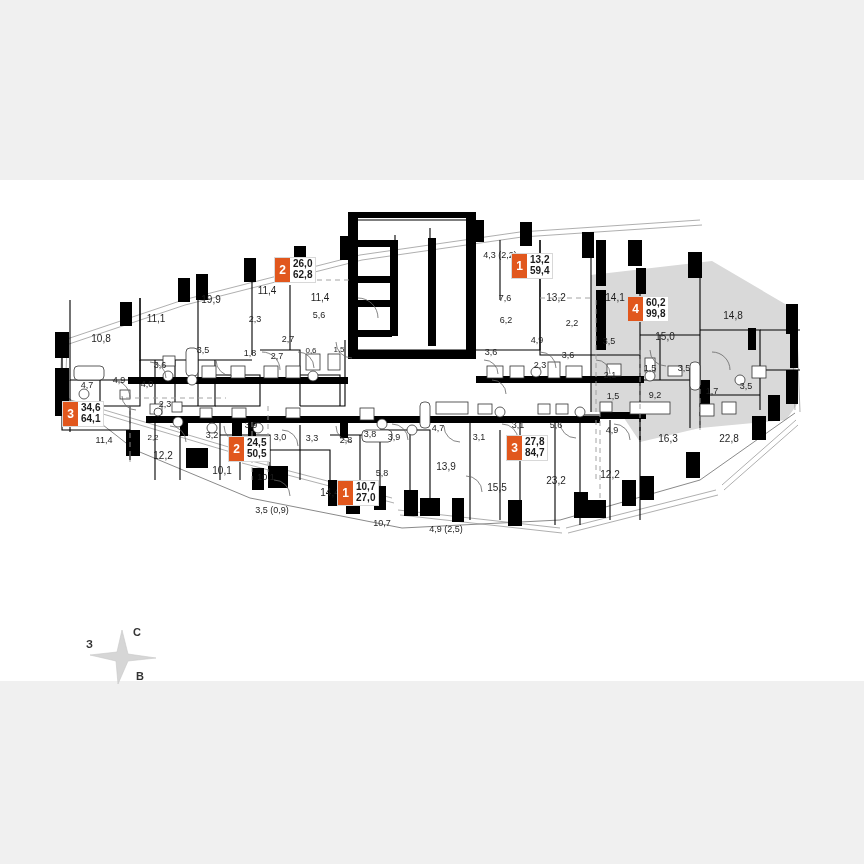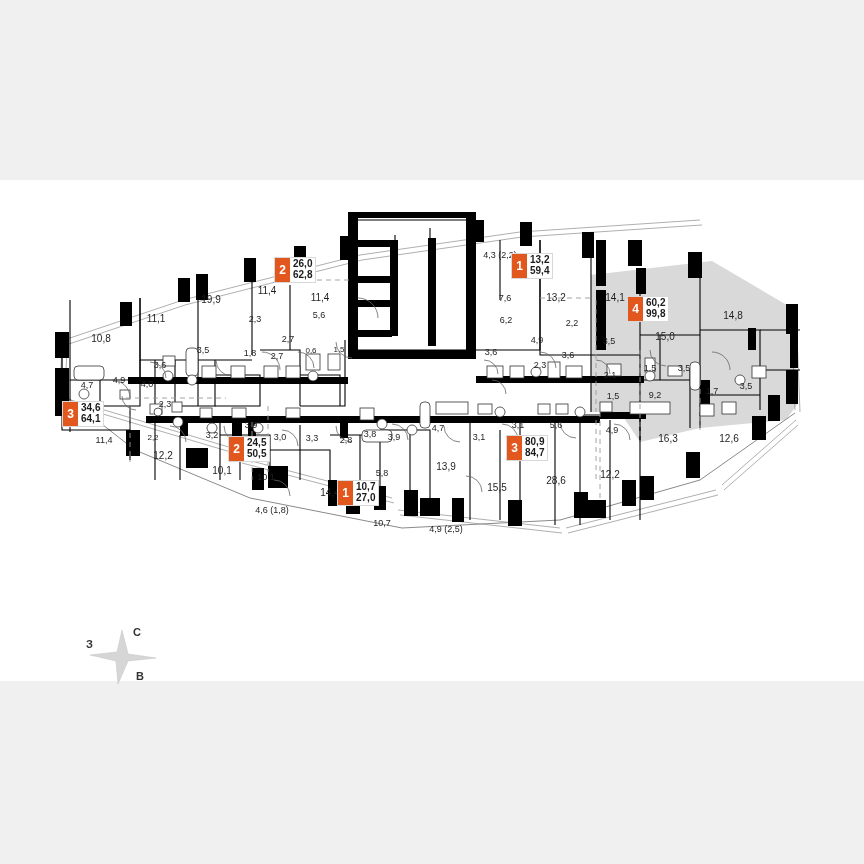--- a/index.html
+++ b/index.html
@@ -334,23 +334,23 @@
         <span style="position: absolute; left: 479px; top: 257px; transform: translate(-50%, -50%); font-size: 9px; color: rgb(30, 30, 30); font-family: &quot;Liberation Sans&quot;, sans-serif; white-space: nowrap;">3,1</span>
         <span style="position: absolute; left: 518px; top: 245px; transform: translate(-50%, -50%); font-size: 9px; color: rgb(30, 30, 30); font-family: &quot;Liberation Sans&quot;, sans-serif; white-space: nowrap;">3,1</span>
         <span style="position: absolute; left: 556px; top: 245px; transform: translate(-50%, -50%); font-size: 9px; color: rgb(30, 30, 30); font-family: &quot;Liberation Sans&quot;, sans-serif; white-space: nowrap;">5,6</span>
         <span style="position: absolute; left: 612px; top: 250px; transform: translate(-50%, -50%); font-size: 9px; color: rgb(30, 30, 30); font-family: &quot;Liberation Sans&quot;, sans-serif; white-space: nowrap;">4,9</span>
         <span style="position: absolute; left: 222px; top: 290px; transform: translate(-50%, -50%); font-size: 10px; color: rgb(30, 30, 30); font-family: &quot;Liberation Sans&quot;, sans-serif; white-space: nowrap;">10,1</span>
         <span style="position: absolute; left: 266px; top: 297px; transform: translate(-50%, -50%); font-size: 9px; color: rgb(30, 30, 30); font-family: &quot;Liberation Sans&quot;, sans-serif; white-space: nowrap;">10,1</span>
         <span style="position: absolute; left: 330px; top: 312px; transform: translate(-50%, -50%); font-size: 10px; color: rgb(30, 30, 30); font-family: &quot;Liberation Sans&quot;, sans-serif; white-space: nowrap;">14,4</span>
         <span style="position: absolute; left: 382px; top: 293px; transform: translate(-50%, -50%); font-size: 9px; color: rgb(30, 30, 30); font-family: &quot;Liberation Sans&quot;, sans-serif; white-space: nowrap;">5,8</span>
         <span style="position: absolute; left: 446px; top: 286px; transform: translate(-50%, -50%); font-size: 10px; color: rgb(30, 30, 30); font-family: &quot;Liberation Sans&quot;, sans-serif; white-space: nowrap;">13,9</span>
         <span style="position: absolute; left: 497px; top: 307px; transform: translate(-50%, -50%); font-size: 10px; color: rgb(30, 30, 30); font-family: &quot;Liberation Sans&quot;, sans-serif; white-space: nowrap;">15,5</span>
-        <span style="position: absolute; left: 556px; top: 300px; transform: translate(-50%, -50%); font-size: 10px; color: rgb(30, 30, 30); font-family: &quot;Liberation Sans&quot;, sans-serif; white-space: nowrap;">28,6</span>
+        <span style="position: absolute; left: 556px; top: 300px; transform: translate(-50%, -50%); font-size: 10px; color: rgb(30, 30, 30); font-family: &quot;Liberation Sans&quot;, sans-serif; white-space: nowrap;">23,2</span>
         <span style="position: absolute; left: 610px; top: 294px; transform: translate(-50%, -50%); font-size: 10px; color: rgb(30, 30, 30); font-family: &quot;Liberation Sans&quot;, sans-serif; white-space: nowrap;">12,2</span>
-        <span style="position: absolute; left: 272px; top: 330px; transform: translate(-50%, -50%); font-size: 9px; color: rgb(30, 30, 30); font-family: &quot;Liberation Sans&quot;, sans-serif; white-space: nowrap;">4,6 (1,8)</span>
+        <span style="position: absolute; left: 272px; top: 330px; transform: translate(-50%, -50%); font-size: 9px; color: rgb(30, 30, 30); font-family: &quot;Liberation Sans&quot;, sans-serif; white-space: nowrap;">3,5 (0,9)</span>
         <span style="position: absolute; left: 382px; top: 343px; transform: translate(-50%, -50%); font-size: 9px; color: rgb(30, 30, 30); font-family: &quot;Liberation Sans&quot;, sans-serif; white-space: nowrap;">10,7</span>
         <span style="position: absolute; left: 446px; top: 349px; transform: translate(-50%, -50%); font-size: 9px; color: rgb(30, 30, 30); font-family: &quot;Liberation Sans&quot;, sans-serif; white-space: nowrap;">4,9 (2,5)</span>
         <span style="position: absolute; left: 500px; top: 75px; transform: translate(-50%, -50%); font-size: 9px; color: rgb(30, 30, 30); font-family: &quot;Liberation Sans&quot;, sans-serif; white-space: nowrap;">4,3 (2,2)</span>
         <span style="position: absolute; left: 505px; top: 118px; transform: translate(-50%, -50%); font-size: 9px; color: rgb(30, 30, 30); font-family: &quot;Liberation Sans&quot;, sans-serif; white-space: nowrap;">7,6</span>
         <span style="position: absolute; left: 506px; top: 140px; transform: translate(-50%, -50%); font-size: 9px; color: rgb(30, 30, 30); font-family: &quot;Liberation Sans&quot;, sans-serif; white-space: nowrap;">6,2</span>
         <span style="position: absolute; left: 491px; top: 172px; transform: translate(-50%, -50%); font-size: 9px; color: rgb(30, 30, 30); font-family: &quot;Liberation Sans&quot;, sans-serif; white-space: nowrap;">3,6</span>
         <span style="position: absolute; left: 537px; top: 160px; transform: translate(-50%, -50%); font-size: 9px; color: rgb(30, 30, 30); font-family: &quot;Liberation Sans&quot;, sans-serif; white-space: nowrap;">4,9</span>
         <span style="position: absolute; left: 540px; top: 185px; transform: translate(-50%, -50%); font-size: 9px; color: rgb(30, 30, 30); font-family: &quot;Liberation Sans&quot;, sans-serif; white-space: nowrap;">2,3</span>
         <span style="position: absolute; left: 568px; top: 175px; transform: translate(-50%, -50%); font-size: 9px; color: rgb(30, 30, 30); font-family: &quot;Liberation Sans&quot;, sans-serif; white-space: nowrap;">3,6</span>
         <span style="position: absolute; left: 556px; top: 117px; transform: translate(-50%, -50%); font-size: 10px; color: rgb(30, 30, 30); font-family: &quot;Liberation Sans&quot;, sans-serif; white-space: nowrap;">13,2</span>
@@ -360,21 +360,21 @@
         <span style="position: absolute; left: 733px; top: 135px; transform: translate(-50%, -50%); font-size: 10px; color: rgb(30, 30, 30); font-family: &quot;Liberation Sans&quot;, sans-serif; white-space: nowrap;">14,8</span>
         <span style="position: absolute; left: 609px; top: 161px; transform: translate(-50%, -50%); font-size: 9px; color: rgb(30, 30, 30); font-family: &quot;Liberation Sans&quot;, sans-serif; white-space: nowrap;">3,5</span>
         <span style="position: absolute; left: 610px; top: 195px; transform: translate(-50%, -50%); font-size: 9px; color: rgb(30, 30, 30); font-family: &quot;Liberation Sans&quot;, sans-serif; white-space: nowrap;">2,1</span>
         <span style="position: absolute; left: 613px; top: 216px; transform: translate(-50%, -50%); font-size: 9px; color: rgb(30, 30, 30); font-family: &quot;Liberation Sans&quot;, sans-serif; white-space: nowrap;">1,5</span>
         <span style="position: absolute; left: 650px; top: 188px; transform: translate(-50%, -50%); font-size: 9px; color: rgb(30, 30, 30); font-family: &quot;Liberation Sans&quot;, sans-serif; white-space: nowrap;">1,5</span>
         <span style="position: absolute; left: 684px; top: 188px; transform: translate(-50%, -50%); font-size: 9px; color: rgb(30, 30, 30); font-family: &quot;Liberation Sans&quot;, sans-serif; white-space: nowrap;">3,5</span>
         <span style="position: absolute; left: 655px; top: 215px; transform: translate(-50%, -50%); font-size: 9px; color: rgb(30, 30, 30); font-family: &quot;Liberation Sans&quot;, sans-serif; white-space: nowrap;">9,2</span>
         <span style="position: absolute; left: 712px; top: 211px; transform: translate(-50%, -50%); font-size: 9px; color: rgb(30, 30, 30); font-family: &quot;Liberation Sans&quot;, sans-serif; white-space: nowrap;">1,7</span>
         <span style="position: absolute; left: 746px; top: 206px; transform: translate(-50%, -50%); font-size: 9px; color: rgb(30, 30, 30); font-family: &quot;Liberation Sans&quot;, sans-serif; white-space: nowrap;">3,5</span>
         <span style="position: absolute; left: 668px; top: 258px; transform: translate(-50%, -50%); font-size: 10px; color: rgb(30, 30, 30); font-family: &quot;Liberation Sans&quot;, sans-serif; white-space: nowrap;">16,3</span>
-        <span style="position: absolute; left: 729px; top: 258px; transform: translate(-50%, -50%); font-size: 10px; color: rgb(30, 30, 30); font-family: &quot;Liberation Sans&quot;, sans-serif; white-space: nowrap;">12,6</span>
+        <span style="position: absolute; left: 729px; top: 258px; transform: translate(-50%, -50%); font-size: 10px; color: rgb(30, 30, 30); font-family: &quot;Liberation Sans&quot;, sans-serif; white-space: nowrap;">22,8</span>
       </div>
 
     <div id="apt-tags">
         <div class="tagwrap" style="left: 274px; top: 77px; height: 24px;">
           <div class="rooms">2</div>
           <div class="areas">
             <span>26,0</span>
             <span>62,8</span>
           </div>
         </div>
@@ -402,21 +402,21 @@
         <div class="tagwrap" style="left: 228px; top: 256px; height: 24px;">
           <div class="rooms">2</div>
           <div class="areas">
             <span>24,5</span>
             <span>50,5</span>
           </div>
         </div>
         <div class="tagwrap" style="left: 506px; top: 255px; height: 24px;">
           <div class="rooms">3</div>
           <div class="areas">
-            <span>80,9</span>
+            <span>27,8</span>
             <span>84,7</span>
           </div>
         </div>
         <div class="tagwrap" style="left: 337px; top: 300px; height: 24px;">
           <div class="rooms">1</div>
           <div class="areas">
             <span>10,7</span>
             <span>27,0</span>
           </div>
         </div>

